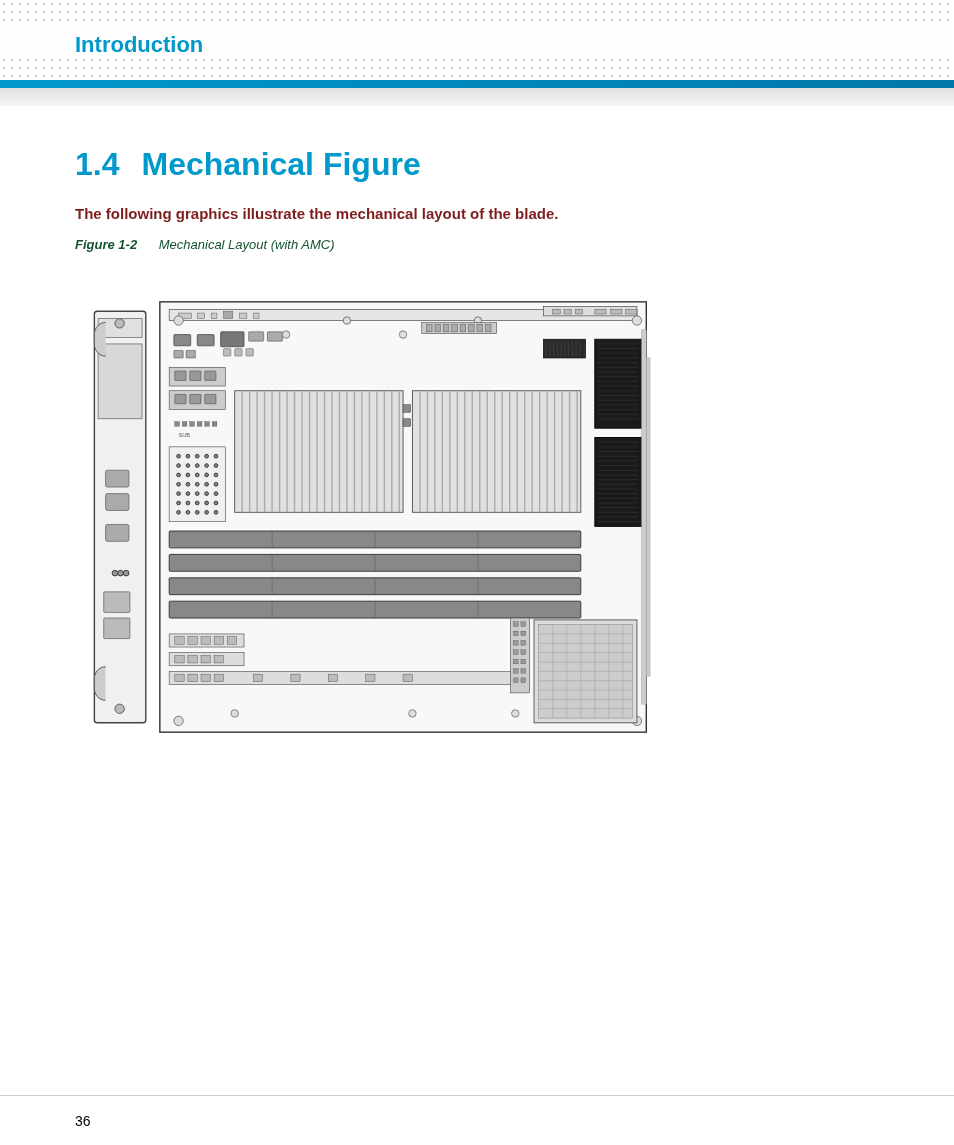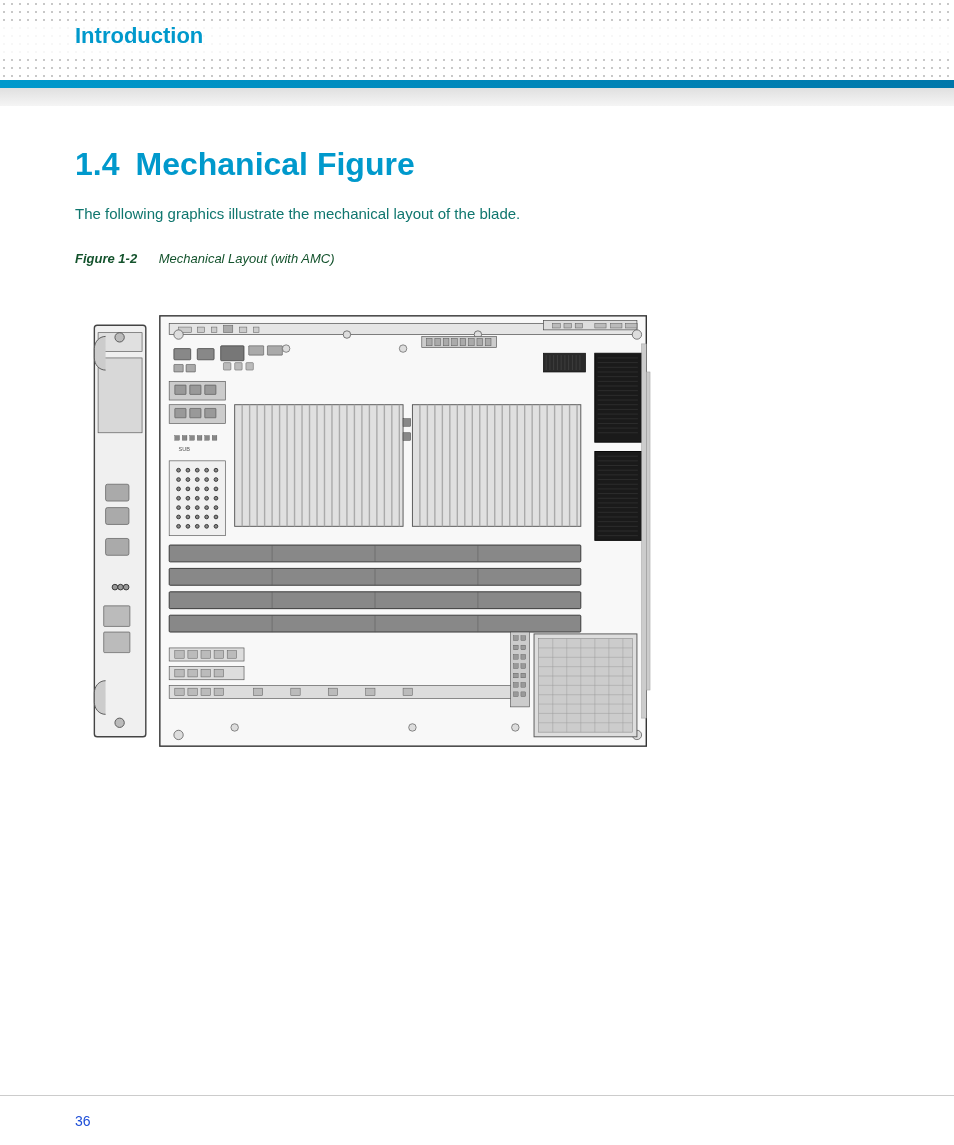--- a/index.html
+++ b/index.html
@@ -34,21 +34,21 @@
       top: 0; left: 0; right: 0;
       height: 80px;
       display: flex;
       align-items: center;
     }
 
     .header-white-band {
       background: rgba(255,255,255,0.85);
       height: 35px;
       display: flex;
-      align-items: flex-start;
+      align-items: flex-end;
       padding-left: 75px;
       width: 100%;
     }
 
     .header-title {
       font-size: 22px;
       font-weight: bold;
       color: #0099cc;
     }
 
@@ -68,41 +68,42 @@
 
     
     .main-content {
       padding: 40px 75px 80px 75px;
     }
 
     
     .section-heading {
       display: flex;
       align-items: flex-start;
-      gap: 16px;
+      gap: 22px;
       margin-bottom: 20px;
     }
 
     .section-number {
       font-size: 32px;
       font-weight: bold;
       color: #0099cc;
     }
 
     .section-title {
       font-size: 32px;
       font-weight: bold;
       color: #0099cc;
     }
 
     .section-description {
       font-size: 15px;
-      color: #0f766e;
-      margin-bottom: 25px;
+      color: #7f1d1d;
+      margin-bottom: 11px;
       line-height: 1.5;
+      font-weight: bold;
     }
 
     
     .figure-caption {
       font-size: 13px;
       color: #14532d;
       margin-bottom: 25px;
       font-style: italic;
     }
 
@@ -135,21 +136,21 @@
       height: 50px;
       border-top: 1px solid #cccccc;
       display: flex;
       align-items: center;
       justify-content: space-between;
       padding: 0 75px;
     }
 
     .footer-page {
       font-size: 14px;
-      color: #1d4ed8;
+      color: #000000;
     }
 
     .footer-doc {
       font-size: 14px;
       color: #333333;
     }
   </style>
 </head>
 <body>
 

